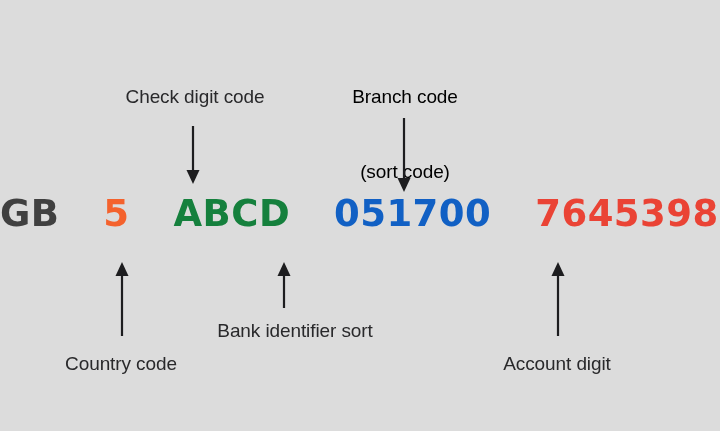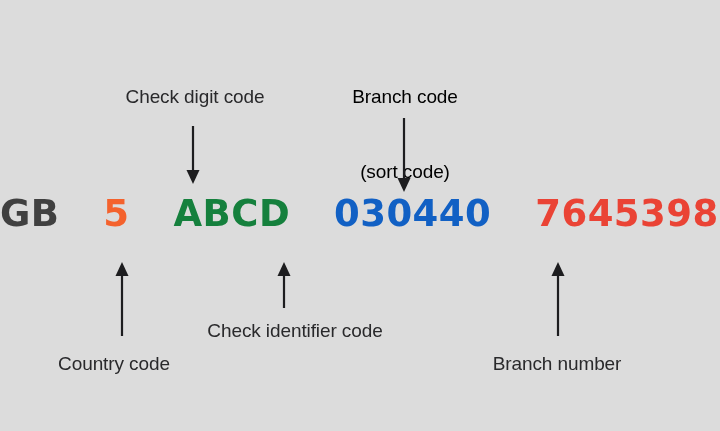--- a/index.html
+++ b/index.html
@@ -31,21 +31,21 @@
     letter-spacing: -0.1px;
     white-space: pre;
     text-align: center;
   }
   .label.center {
     transform: translateX(-50%);
   }
 
   #label-check-digit  { left: 195px; top: 84px; }
   #label-branch       { left: 405px; top: 34px; }
-  #label-country      { left: 114px; top: 351px; }
+  #label-country      { left: 121px; top: 351px; }
   #label-bank-id      { left: 295px; top: 318px; }
   #label-account      { left: 557px; top: 351px; }
 
   
   .arrow {
     position: absolute;
     overflow: visible;
   }
   .arrow line {
     stroke: #1d1d1f;
@@ -120,24 +120,24 @@
     <polygon points="11,0 4.5,14 17.5,14" fill="#1d1d1f"></polygon>
   </svg>
 
   <div id="iban-string">
     <span class="seg seg-country" style="color: #404040;">GB</span>
     <span class="gap"></span>
     <span class="seg seg-check" style="color: rgb(244, 98, 45);">5</span>
     <span class="gap"></span>
     <span class="seg seg-bank" style="color: #15803d;">ABCD</span>
     <span class="gap"></span>
-    <span class="seg seg-branch" style="color: rgb(17, 96, 196);">030440</span>
+    <span class="seg seg-branch" style="color: rgb(17, 96, 196);">051700</span>
     <span class="gap"></span>
     <span class="seg seg-account" style="color: rgb(234, 67, 53);">76453987</span>
   </div>
 
   <div class="label center" id="label-country" style="color: rgb(41, 41, 43);">Country code</div>
 
-  <div class="label center" id="label-bank-id" style="color: rgb(41, 41, 43);">Check identifier code</div>
+  <div class="label center" id="label-bank-id" style="color: rgb(41, 41, 43);">Bank identifier sort</div>
 
-  <div class="label center" id="label-account" style="color: rgb(41, 41, 43);">Branch number</div>
+  <div class="label center" id="label-account" style="color: rgb(41, 41, 43);">Account digit</div>
 
 </div>
 
 </body></html>

